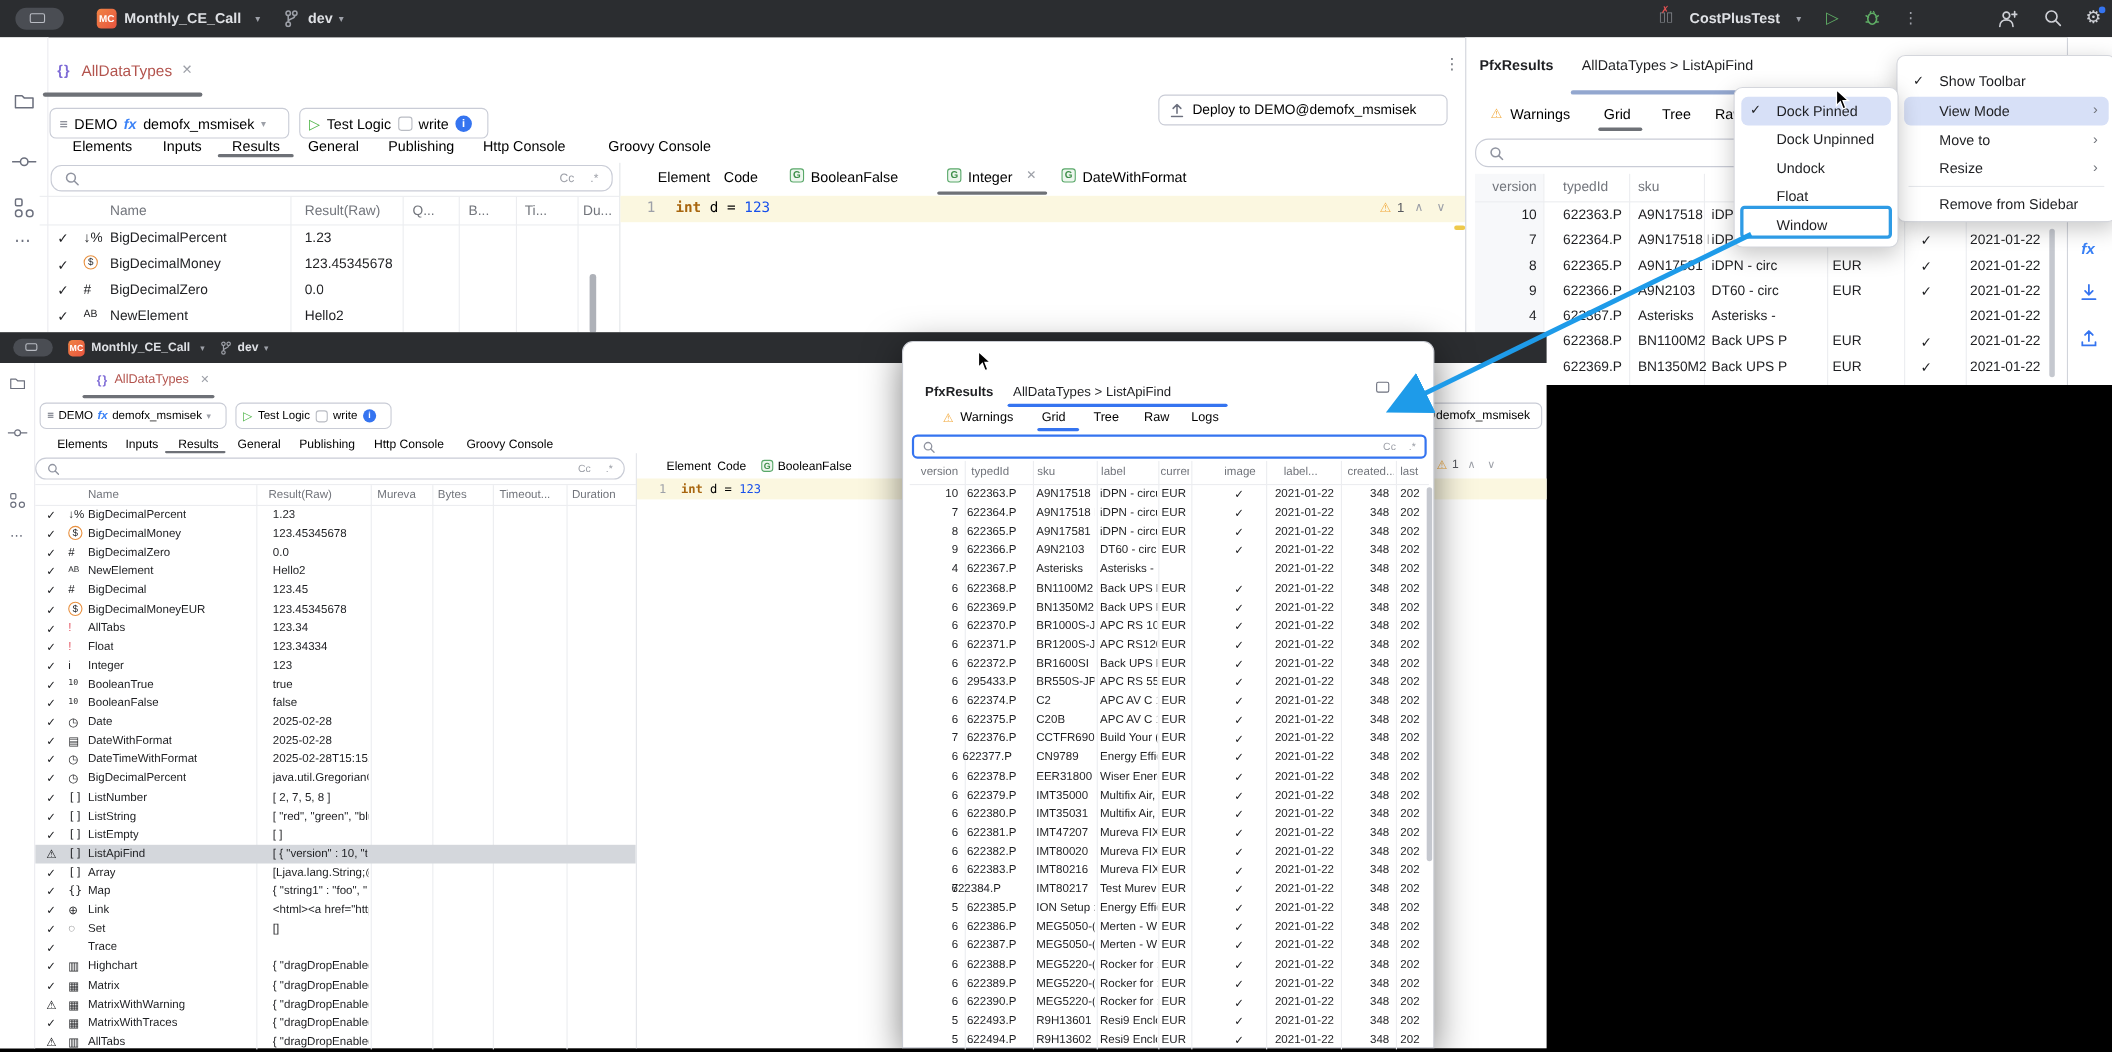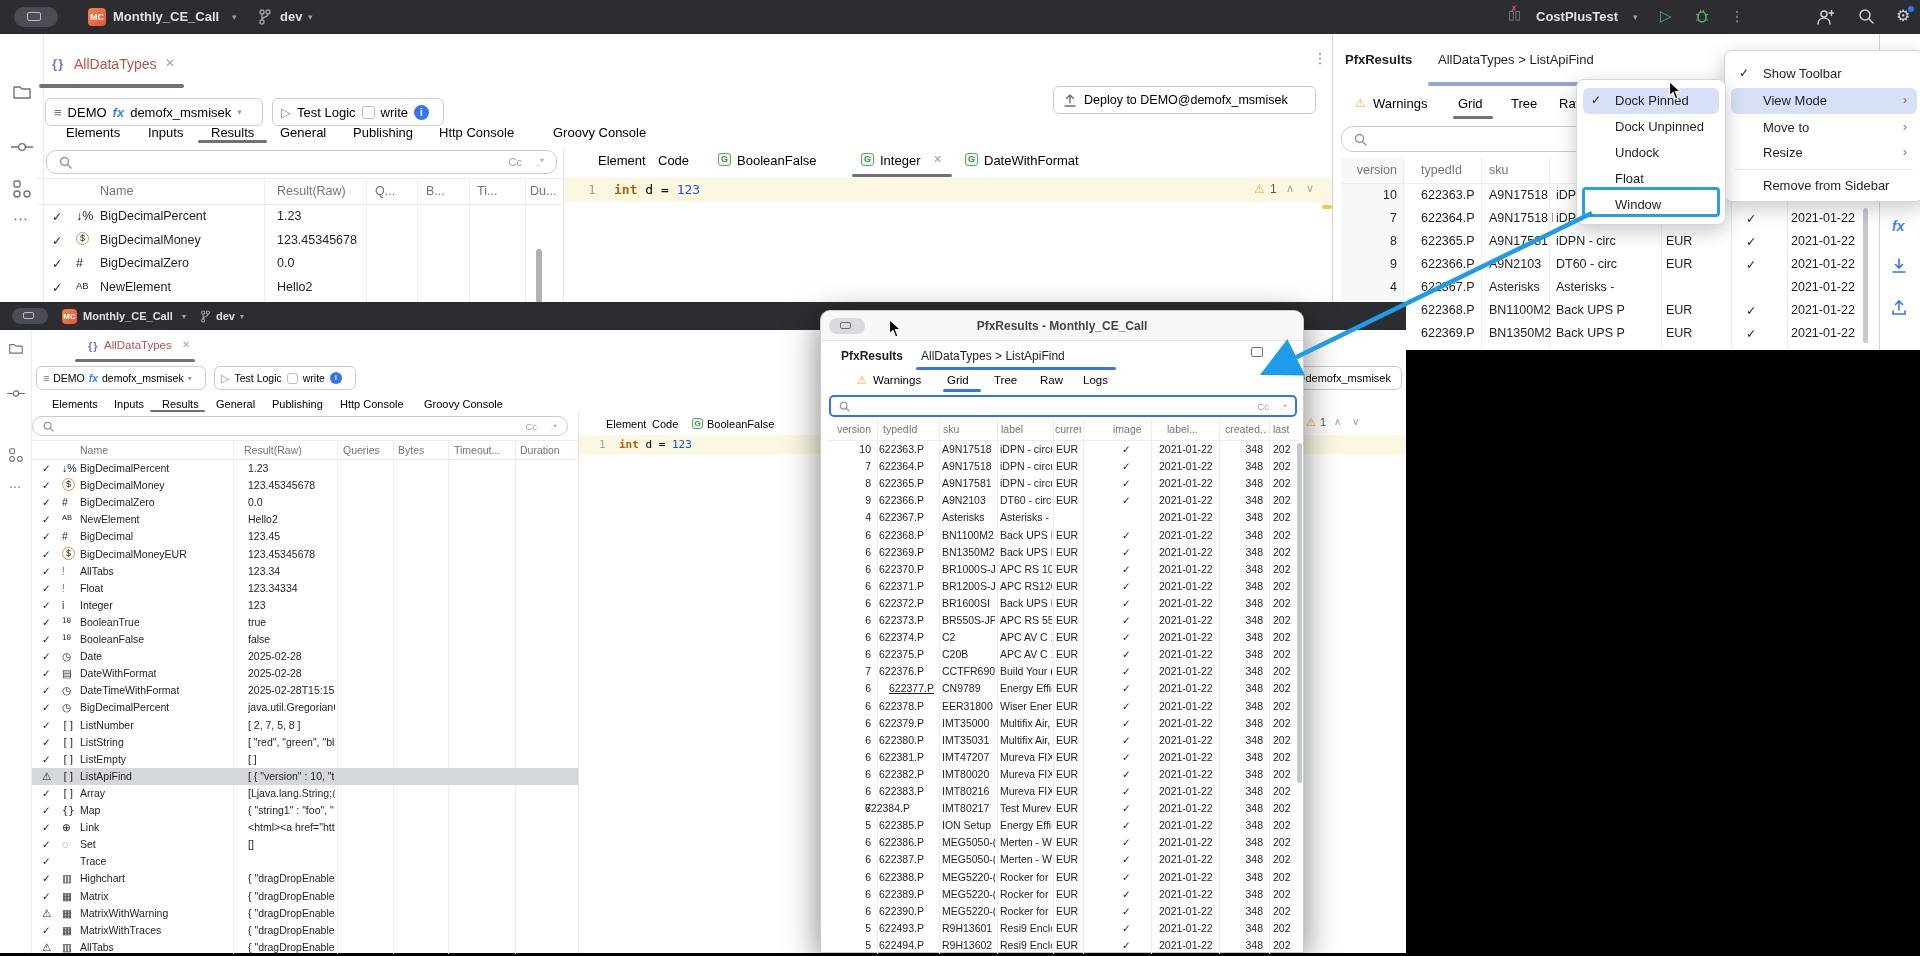--- a/index.html
+++ b/index.html
@@ -463,21 +463,21 @@
 
   <div class="abs" style="left:32px;top:138px;width:546px;height:513px;border-top:1px solid #ecedf0;" id="botResults">
     <div class="sep-v" style="left:201px;top:0;height:513px;"></div>
     <div class="sep-v" style="left:305px;top:0;height:513px;"></div>
     <div class="sep-v" style="left:361px;top:0;height:513px;"></div>
     <div class="sep-v" style="left:416px;top:0;height:513px;"></div>
     <div class="sep-v" style="left:483px;top:0;height:513px;"></div>
     <div class="abs" style="left:0;top:18px;right:0;height:1px;background:#ecedf0;"></div>
     <span class="hdrcell" style="left:48px;top:3px;font-size:10.5px;">Name</span>
     <span class="hdrcell" style="left:212px;top:3px;font-size:10.5px;">Result(Raw)</span>
-    <span class="hdrcell" style="left:311px;top:3px;font-size:10.5px;">Queries</span>
+    <span class="hdrcell" style="left:311px;top:3px;font-size:10.5px;">Mureva</span>
     <span class="hdrcell" style="left:366px;top:3px;font-size:10.5px;">Bytes</span>
     <span class="hdrcell" style="left:422px;top:3px;font-size:10.5px;">Timeout...</span>
     <span class="hdrcell" style="left:488px;top:3px;font-size:10.5px;">Duration</span>
     <div id="botResultsRows" class="abs" style="left:0;top:19px;right:0;bottom:0;overflow:hidden;">
         <div class="trow" style="top: 0px; height: 17.1px;">
           <span class="cell ok" style="left: 10px; top: 2px; font-size: 10.5px;">✓</span>
           <span class="cell tic" style="left: 30px; top: 2px; font-size: 10.5px;">↓%</span>
           <span class="cell" style="left: 48px; top: 2px; font-size: 10.5px;">BigDecimalPercent</span>
           <span class="cell" style="left: 216px; top: 2px; font-size: 10.5px; max-width: 87px;">1.23</span>
         </div>
@@ -663,26 +663,20 @@
   <span class="abs dim" style="left:1334px;top:114px;font-size:10px;">∧</span>
   <span class="abs dim" style="left:1352px;top:114px;font-size:10px;">∨</span>
 
   <div class="codeline" style="left:579px;top:133px;width:827px;height:19px;">
     <span class="abs dim mono" style="left:20px;top:3px;font-size:11px;">1</span>
     <span class="abs mono nw" style="left:40px;top:3px;font-size:11px;"><span class="kw">int</span><span> d = </span><span class="num">123</span></span>
   </div>
 </div>
 
 <div id="float-win">
-  <div class="abs" style="left:0;top:0;right:0;height:30px;background:#f7f8fa;border-radius:10px 10px 0 0;border-bottom:1px solid #e3e5e9;">
-    <div class="pill" style="left:8px;top:7px;width:36px;height:16px;background:#d8dadf;">
-        <div class="scr" style="left:11px;top:4px;width:11px;height:7px;border-color:#6c707e;"></div>
-      </div>
-    <span class="abs nw" style="left:0;right:0;top:8px;text-align:center;font-size:12px;font-weight:bold;color:#43454a;">PfxResults - Monthly_CE_Call</span>
-  </div>
 
   <span class="abs nw" style="left:20px;top:38px;font-weight:bold;font-size:12px;color:#1e1f22;">PfxResults</span>
   <span class="abs nw" style="left:100px;top:38px;font-size:12px;color:#1e1f22;">AllDataTypes &gt; ListApiFind</span>
   <div class="underline-bar" style="left:95px;top:56px;width:200px;height:3px;background:#3574f0;"></div>
   <span class="abs" style="left:430px;top:36px;width:12px;height:10px;border:1.5px solid #6c707e;border-radius:2px;"></span>
   <span class="abs" style="left:458px;top:34px;color:#72757c;font-size:12px;">⋮</span>
 
   <span class="abs warnic" style="left:36px;top:63px;font-size:11px;">⚠</span>
   <span class="abs nw" style="left:52px;top:63px;font-size:11.5px;">Warnings</span>
   <span class="abs nw" style="left:126px;top:63px;font-size:11.5px;">Grid</span>
@@ -824,21 +818,21 @@
           <span class="cell" style="left: 115px; top: 2px; font-size: 10.5px; max-width: 53px;">BR1600SI</span>
           <span class="cell" style="left: 173px; top: 2px; font-size: 10.5px; max-width: 52px;">Back UPS P</span>
           <span class="cell" style="left: 229px; top: 2px; font-size: 10.5px;">EUR</span>
           <span class="cell ok" style="left: 295px; top: 2px; font-size: 10.5px;">✓</span>
           <span class="cell" style="left: 332px; top: 2px; font-size: 10.5px;">2021-01-22</span>
           <span class="cell" style="left: 400px; top: 2px; font-size: 10.5px; width: 36px; text-align: right;">348</span>
           <span class="cell" style="left: 446px; top: 2px; font-size: 10.5px;">202</span>
         </div>
         <div class="trow" style="top: 171px; height: 17.1px;">
           <span class="cell" style="left: 0px; top: 2px; font-size: 10.5px; width: 44px; text-align: right;">6</span>
-          <span class="cell" style="left: 52px; top: 2px; font-size: 10.5px;">622373.P</span>
+          <span class="cell" style="left: 52px; top: 2px; font-size: 10.5px;">295433.P</span>
           <span class="cell" style="left: 115px; top: 2px; font-size: 10.5px; max-width: 53px;">BR550S-JP</span>
           <span class="cell" style="left: 173px; top: 2px; font-size: 10.5px; max-width: 52px;">APC RS 550</span>
           <span class="cell" style="left: 229px; top: 2px; font-size: 10.5px;">EUR</span>
           <span class="cell ok" style="left: 295px; top: 2px; font-size: 10.5px;">✓</span>
           <span class="cell" style="left: 332px; top: 2px; font-size: 10.5px;">2021-01-22</span>
           <span class="cell" style="left: 400px; top: 2px; font-size: 10.5px; width: 36px; text-align: right;">348</span>
           <span class="cell" style="left: 446px; top: 2px; font-size: 10.5px;">202</span>
         </div>
         <div class="trow" style="top: 188.1px; height: 17.1px;">
           <span class="cell" style="left: 0px; top: 2px; font-size: 10.5px; width: 44px; text-align: right;">6</span>
@@ -868,21 +862,21 @@
           <span class="cell" style="left: 115px; top: 2px; font-size: 10.5px; max-width: 53px;">CCTFR690'</span>
           <span class="cell" style="left: 173px; top: 2px; font-size: 10.5px; max-width: 52px;">Build Your (</span>
           <span class="cell" style="left: 229px; top: 2px; font-size: 10.5px;">EUR</span>
           <span class="cell ok" style="left: 295px; top: 2px; font-size: 10.5px;">✓</span>
           <span class="cell" style="left: 332px; top: 2px; font-size: 10.5px;">2021-01-22</span>
           <span class="cell" style="left: 400px; top: 2px; font-size: 10.5px; width: 36px; text-align: right;">348</span>
           <span class="cell" style="left: 446px; top: 2px; font-size: 10.5px;">202</span>
         </div>
         <div class="trow" style="top: 239.4px; height: 17.1px;">
           <span class="cell" style="left: 0px; top: 2px; font-size: 10.5px; width: 44px; text-align: right;">6</span>
-          <span class="cell" style="left: 62px; top: 2px; font-size: 10.5px; text-decoration: underline;">622377.P</span>
+          <span class="cell" style="left: 48px; top: 2px; font-size: 10.5px;">622377.P</span>
           <span class="cell" style="left: 115px; top: 2px; font-size: 10.5px; max-width: 53px;">CN9789</span>
           <span class="cell" style="left: 173px; top: 2px; font-size: 10.5px; max-width: 52px;">Energy Effic</span>
           <span class="cell" style="left: 229px; top: 2px; font-size: 10.5px;">EUR</span>
           <span class="cell ok" style="left: 295px; top: 2px; font-size: 10.5px;">✓</span>
           <span class="cell" style="left: 332px; top: 2px; font-size: 10.5px;">2021-01-22</span>
           <span class="cell" style="left: 400px; top: 2px; font-size: 10.5px; width: 36px; text-align: right;">348</span>
           <span class="cell" style="left: 446px; top: 2px; font-size: 10.5px;">202</span>
         </div>
         <div class="trow" style="top: 256.5px; height: 17.1px;">
           <span class="cell" style="left: 0px; top: 2px; font-size: 10.5px; width: 44px; text-align: right;">6</span>

